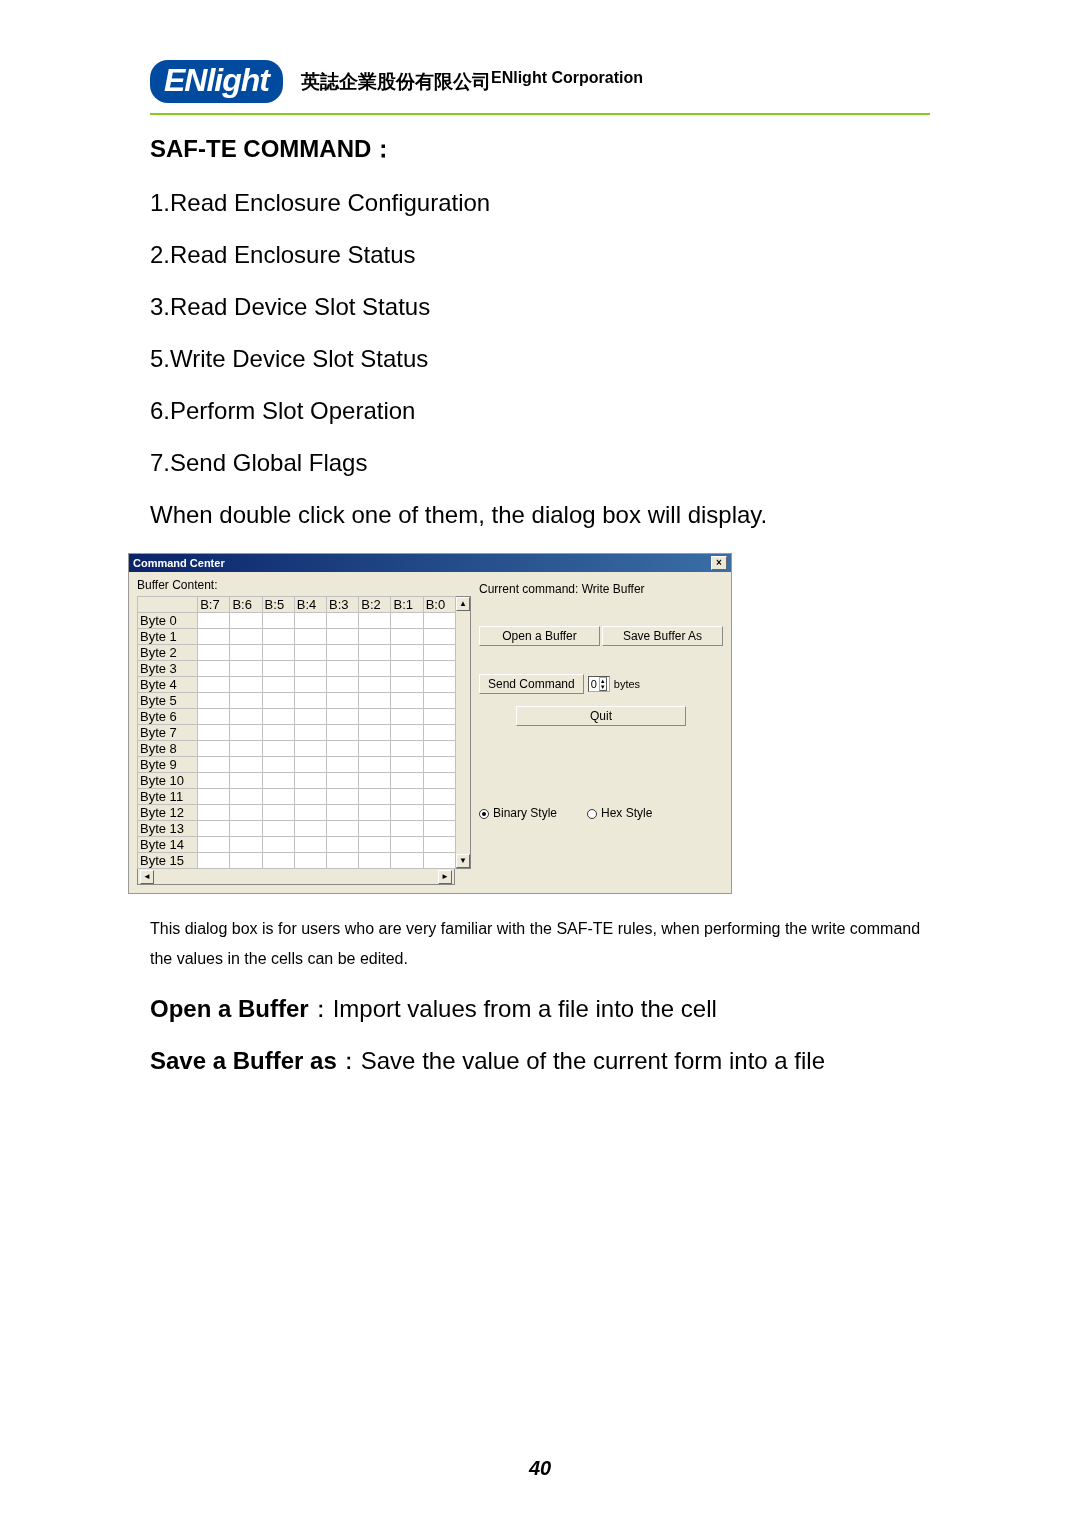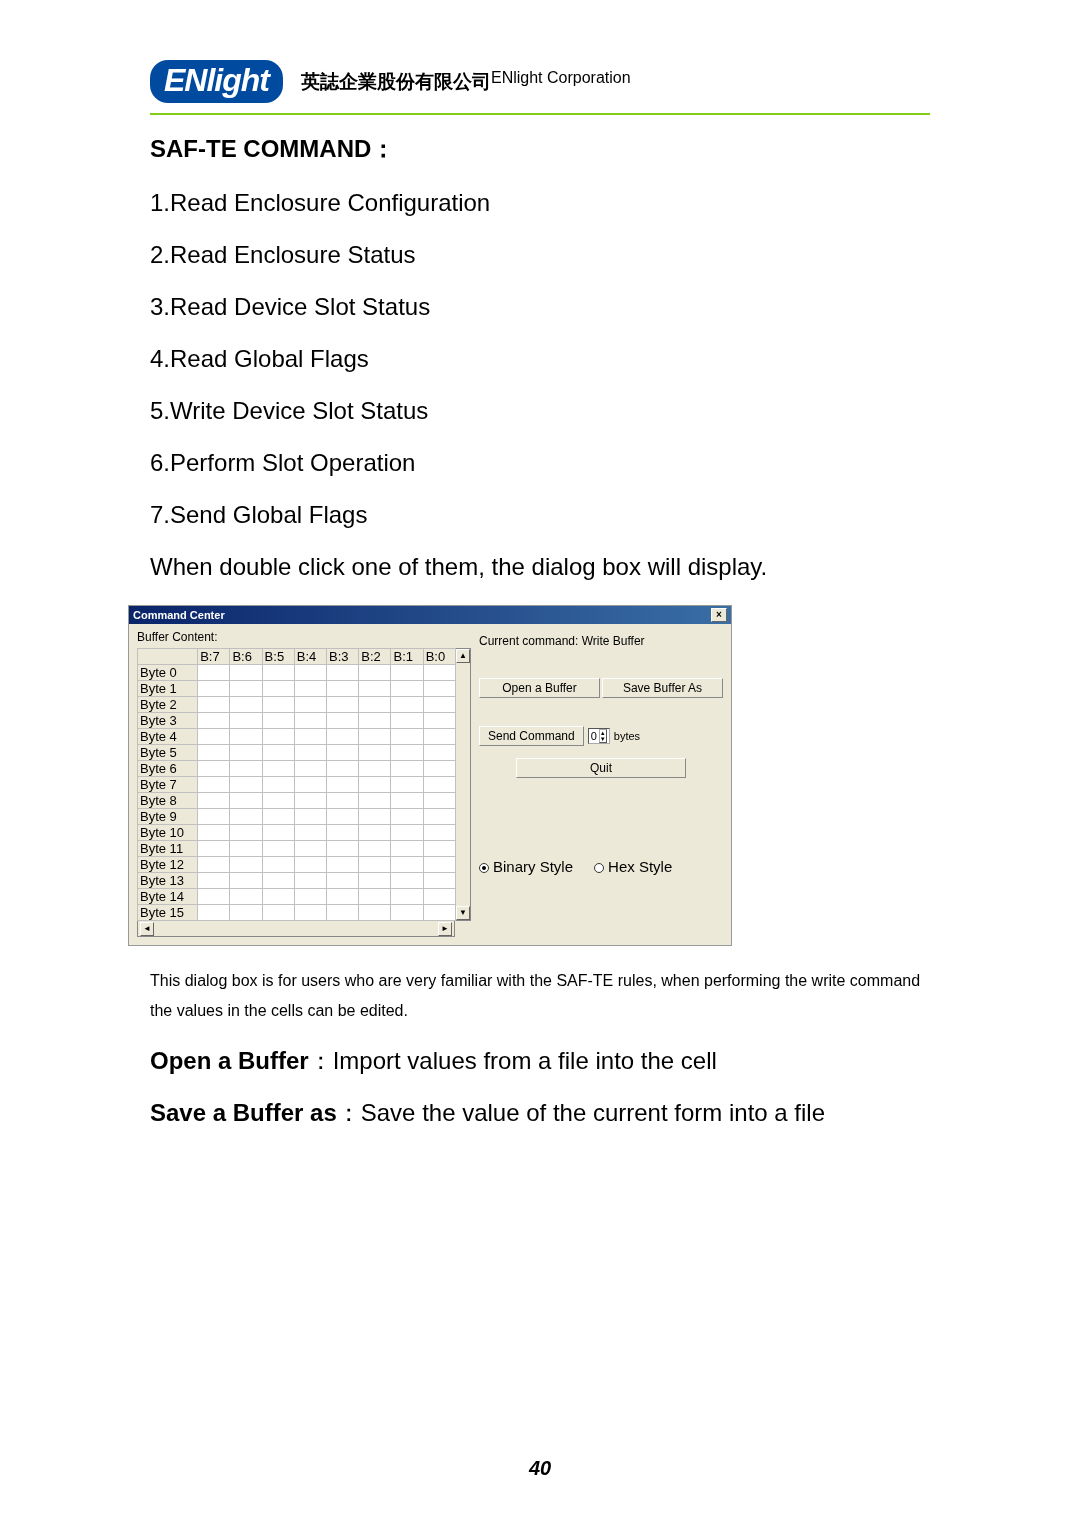--- a/index.html
+++ b/index.html
@@ -19,21 +19,21 @@
     font-style: italic;
     font-weight: bold;
     font-size: 32px;
     padding: 2px 14px 4px 14px;
     border-radius: 18px;
     letter-spacing: -1px;
     font-family: Arial, sans-serif;
   }
   .header-text { margin-left: 18px; display: flex; }
   .header-cjk { font-size: 19px; font-weight: bold; }
-  .header-en { font-size: 16px; font-weight: normal; }
+  .header-en { font-size: 16px; font-weight: bold; }
   .section-title { font-weight: bold; font-size: 24px; margin: 8px 0 14px 0; }
   .cmd-list { list-style: none; }
   .cmd-list li { font-size: 24px; margin: 24px 0; }
   .sentence { font-size: 24px; margin: 24px 0; }
   .dialog {
     border: 1px solid #999;
     width: 604px;
     background: #ece9d8;
     font-family: Tahoma, sans-serif;
     font-size: 11px;
@@ -103,21 +103,21 @@
     display: inline-block;
     text-align: center;
     margin: 2px 0;
   }
   .btn-row1 { display: flex; gap: 2px; margin-bottom: 24px; }
   .btn-row1 .btn { flex: 1; }
   .btn-row2 { display: flex; align-items: center; gap: 4px; margin-bottom: 10px; }
   .spin { display:inline-flex; align-items:center; background:#fff; border:1px inset #aaa; padding:0 2px; }
   .spin-caret { display:flex; flex-direction:column; font-size:6px; line-height:6px; margin-left:2px; border:1px outset #aaa; }
   .quit { width: 170px; display: block; margin: 0 auto 80px; }
-  .radios { display: flex; gap: 21px; font-size: 15px; margin-top: 2px; }
+  .radios { display: flex; gap: 30px; font-size: 12px; margin-top: 2px; }
   .radio-dot { display:inline-block; width:10px; height:10px; border:1px solid #333; border-radius:50%; background:#fff; position:relative; margin-right:4px; vertical-align:middle; }
   .radio-dot.sel::after { content:""; position:absolute; width:4px; height:4px; background:#000; border-radius:50%; top:2px; left:2px; }
   .para { font-size: 16px; line-height: 1.85; margin-top: 12px; }
   .def { font-size: 24px; margin-top: 20px; }
   .def b { font-weight: bold; }
   .pagenum { position: absolute; bottom: 48px; left: 0; right: 0; text-align: center; font-weight: bold; font-size: 20px; font-style: italic; }
 </style>
 </head>
 <body>
 
@@ -128,21 +128,20 @@
     <span class="header-en">ENlight Corporation</span>
   </div>
 </div>
 
 <div class="section-title">SAF-TE COMMAND：</div>
 
 <ul class="cmd-list">
   <li>1.Read Enclosure Configuration</li>
   <li>2.Read Enclosure Status</li>
   <li>3.Read Device Slot Status</li>
-  <li>4.Read Global Flags</li>
   <li>5.Write Device Slot Status</li>
   <li>6.Perform Slot Operation</li>
   <li>7.Send Global Flags</li>
 </ul>
 
 <p class="sentence">When double click one of them, the dialog box will display.</p>
 
 <div class="dialog">
   <div class="dlg-title">
     <span>Command Center</span>

